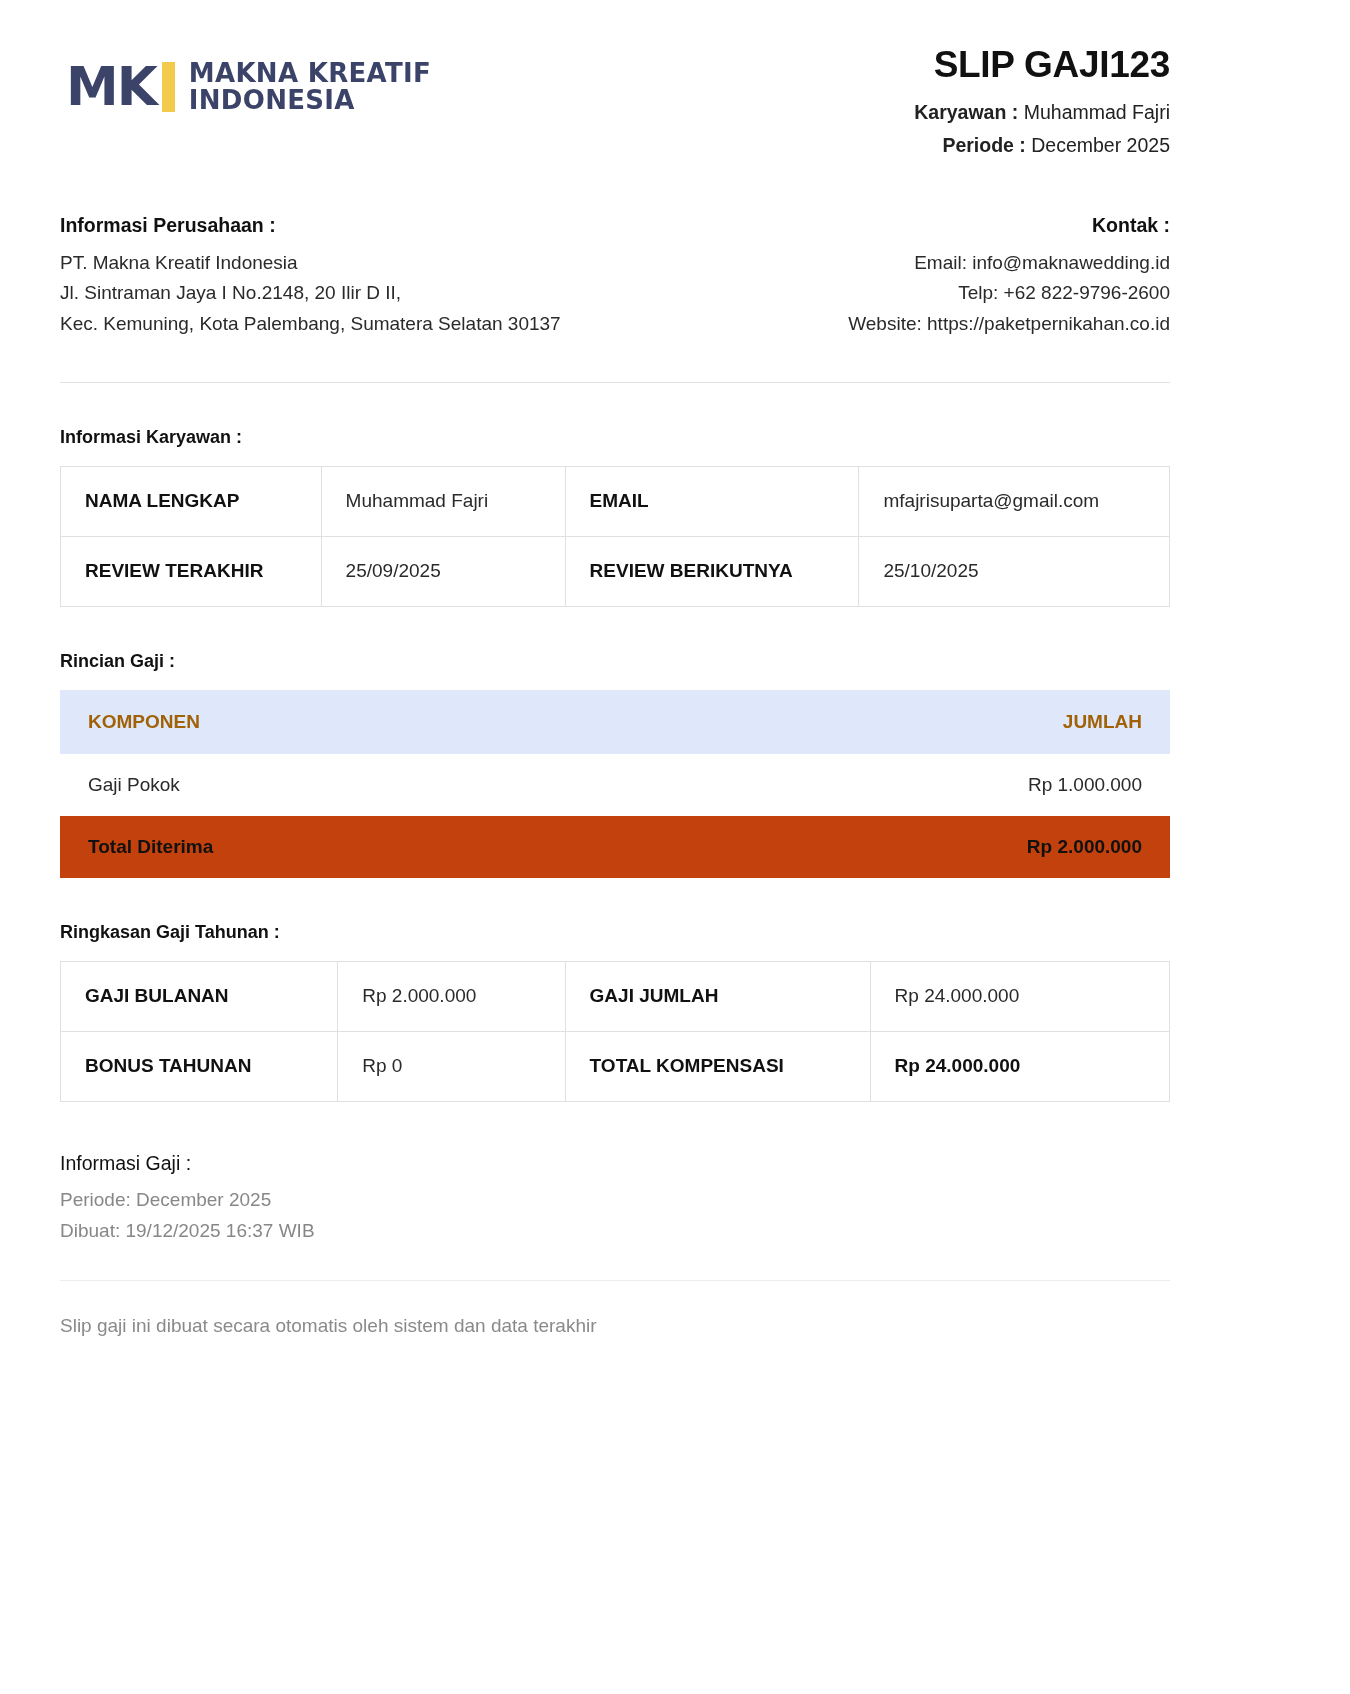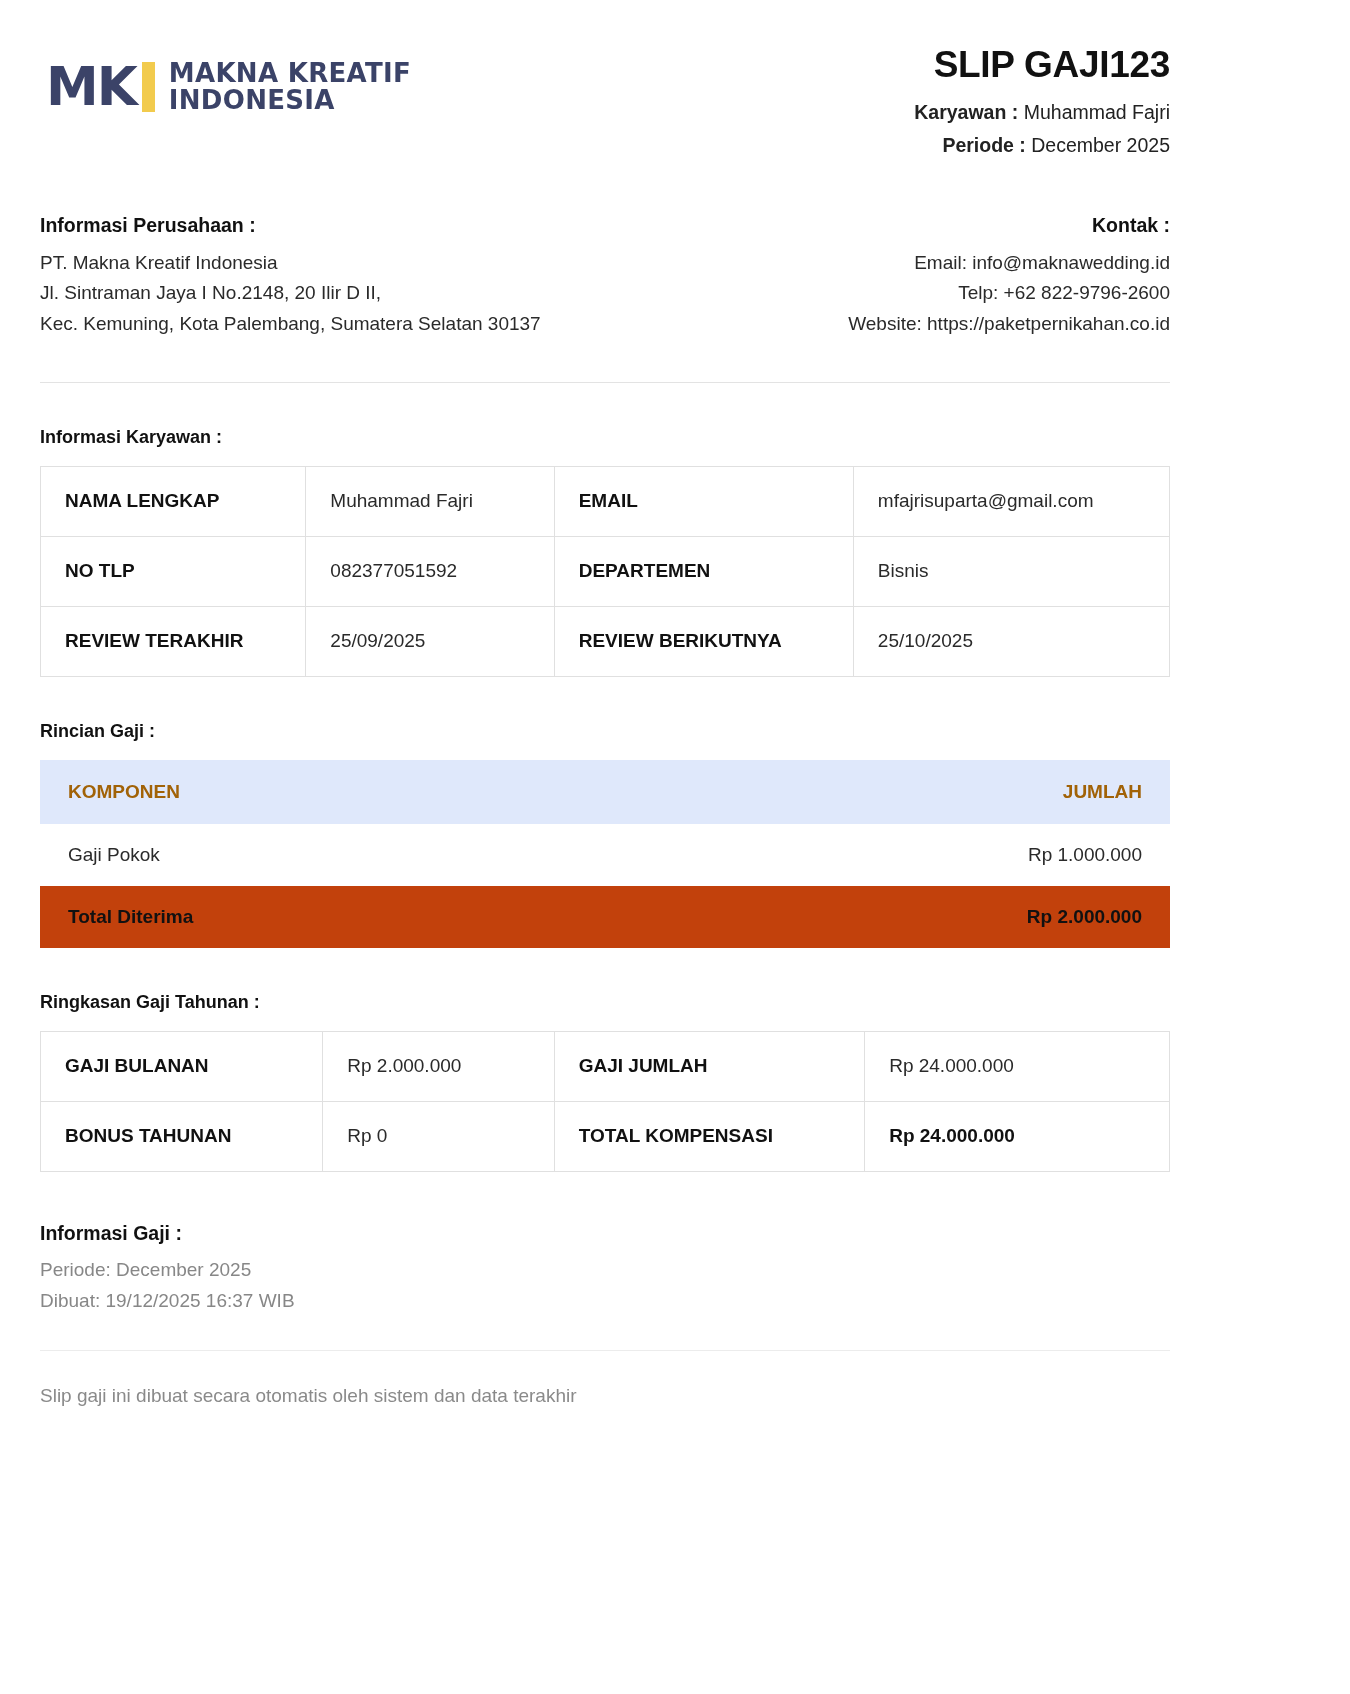--- a/index.html
+++ b/index.html
@@ -9,21 +9,21 @@
     min-height: 1694px;
     background: #ffffff;
     font-family: "Liberation Sans", sans-serif;
     color: #1a1a1a;
     -webkit-font-smoothing: antialiased;
   }
 
   .page {
     width: 1210px;
     min-height: 1694px;
-    padding: 42px 40px 30px 40px;
+    padding: 42px 40px 30px 60px;
     background: #ffffff;
   }
 
   
   .header {
     display: flex;
     justify-content: space-between;
     align-items: flex-start;
     padding: 0 0 0 0;
   }
@@ -195,21 +195,21 @@
   .salary-table tr.total td {
     background: #c2410c;
     font-weight: bold;
     color: #111111;
     margin-left: 44px;
   }
 
   
   .footer-title {
     font-size: 19.5px;
-    font-weight: bold;
+    font-weight: normal;
     color: #111111;
     margin: 50px 0 10px 0;
   }
 
   .footer-line {
     font-size: 19px;
     color: #878787;
     line-height: 1.62;
   }
 
@@ -282,26 +282,20 @@
         <col class="c4">
       </colgroup>
     <tbody>
       <tr>
         <td class="label">NAMA LENGKAP</td>
         <td>Muhammad Fajri</td>
         <td class="label">EMAIL</td>
         <td>mfajrisuparta@gmail.com</td>
       </tr>
       <tr>
-        <td class="label">NO TLP</td>
-        <td>082377051592</td>
-        <td class="label">DEPARTEMEN</td>
-        <td>Bisnis</td>
-      </tr>
-      <tr>
         <td class="label">REVIEW TERAKHIR</td>
         <td>25/09/2025</td>
         <td class="label">REVIEW BERIKUTNYA</td>
         <td>25/10/2025</td>
       </tr>
     </tbody>
   </table>
 
   <div class="section-title">Rincian Gaji :</div>
 

